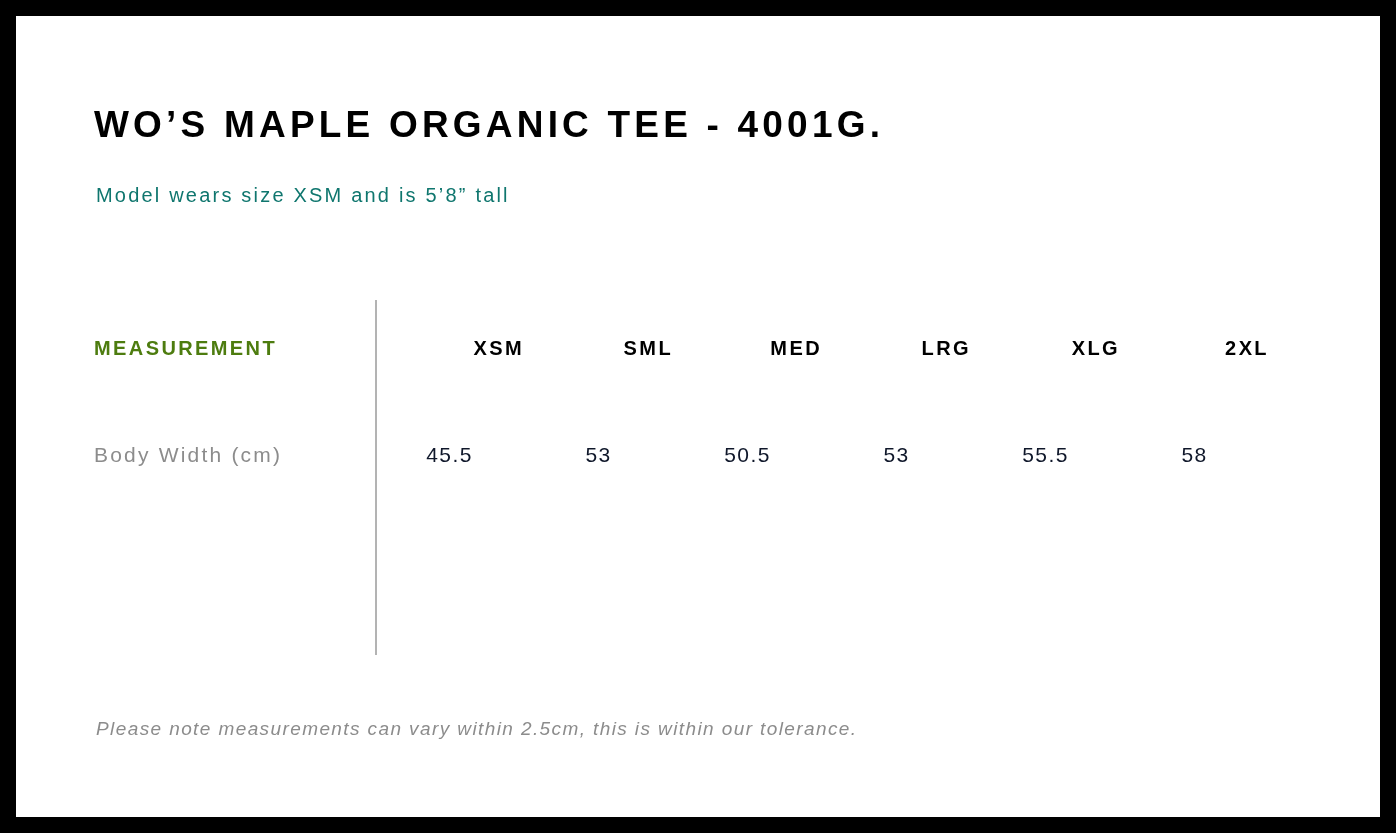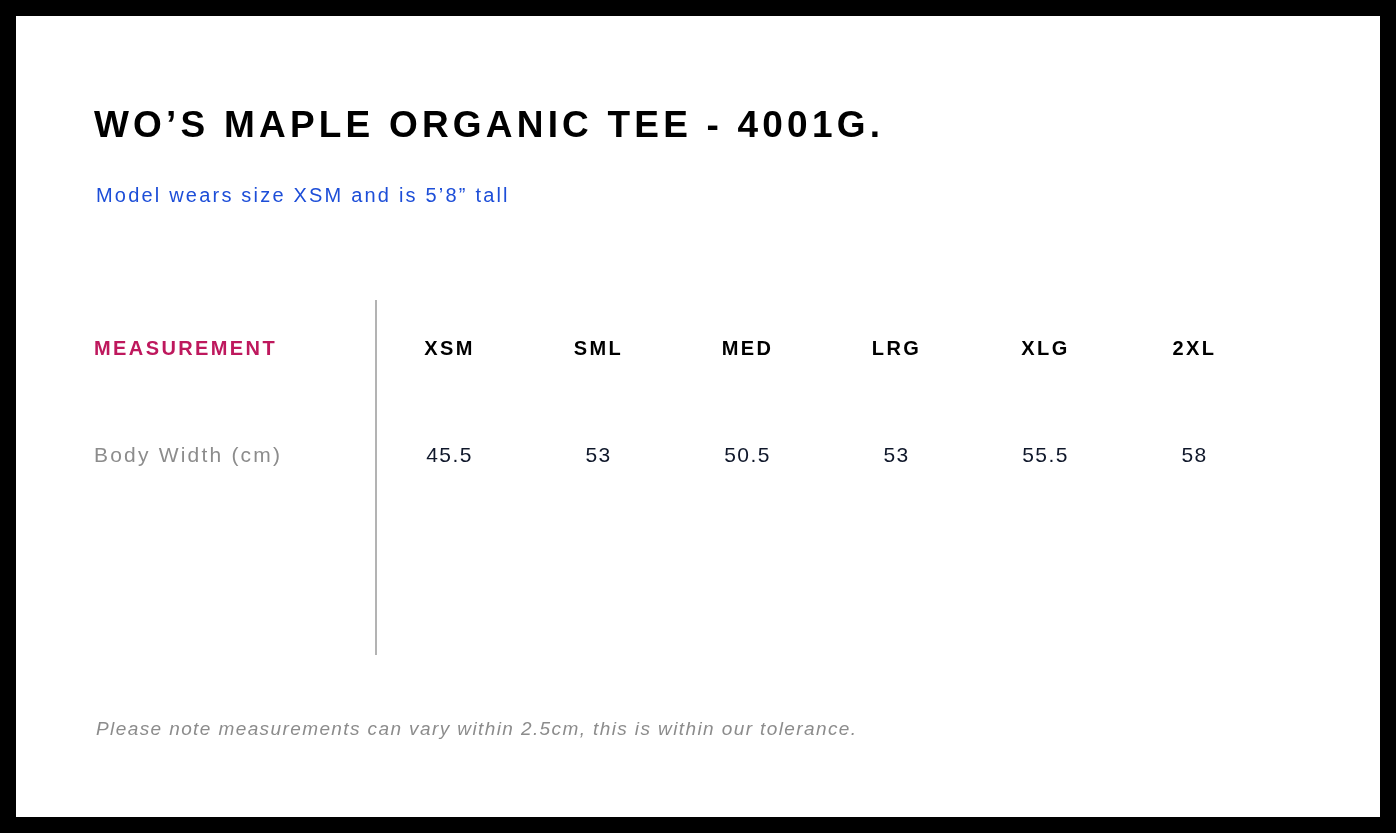--- a/index.html
+++ b/index.html
@@ -39,21 +39,21 @@
     letter-spacing: 4.2px;
     color: #000000;
     white-space: nowrap;
   }
   .subtitle {
     position: absolute;
     left: 2px;
     top: 168px;
     font-size: 20px;
     letter-spacing: 2.2px;
-    color: #1d4ed8;
+    color: #0f766e;
     white-space: nowrap;
   }
   .table-wrap {
     position: absolute;
     left: 0;
     top: 272px;
     width: 1200px;
   }
   .vrule {
     position: absolute;
@@ -78,26 +78,26 @@
 
   thead th {
     height: 120px;
     vertical-align: middle;
   }
   th.head-label {
     text-align: left;
     font-size: 20px;
     font-weight: bold;
     letter-spacing: 2.4px;
-    color: #be185d;
+    color: #4d7c0f;
     padding-left: 2px;
     margin-left: 35px;
   }
   th.head-size {
-    text-align: center;
+    text-align: right;
     font-size: 20px;
     font-weight: bold;
     letter-spacing: 2.4px;
     color: #000000;
   }
   tbody tr { height: 94px; margin-left: 16px; }
   td.row-label {
     text-align: left;
     font-size: 21px;
     letter-spacing: 2.2px;

